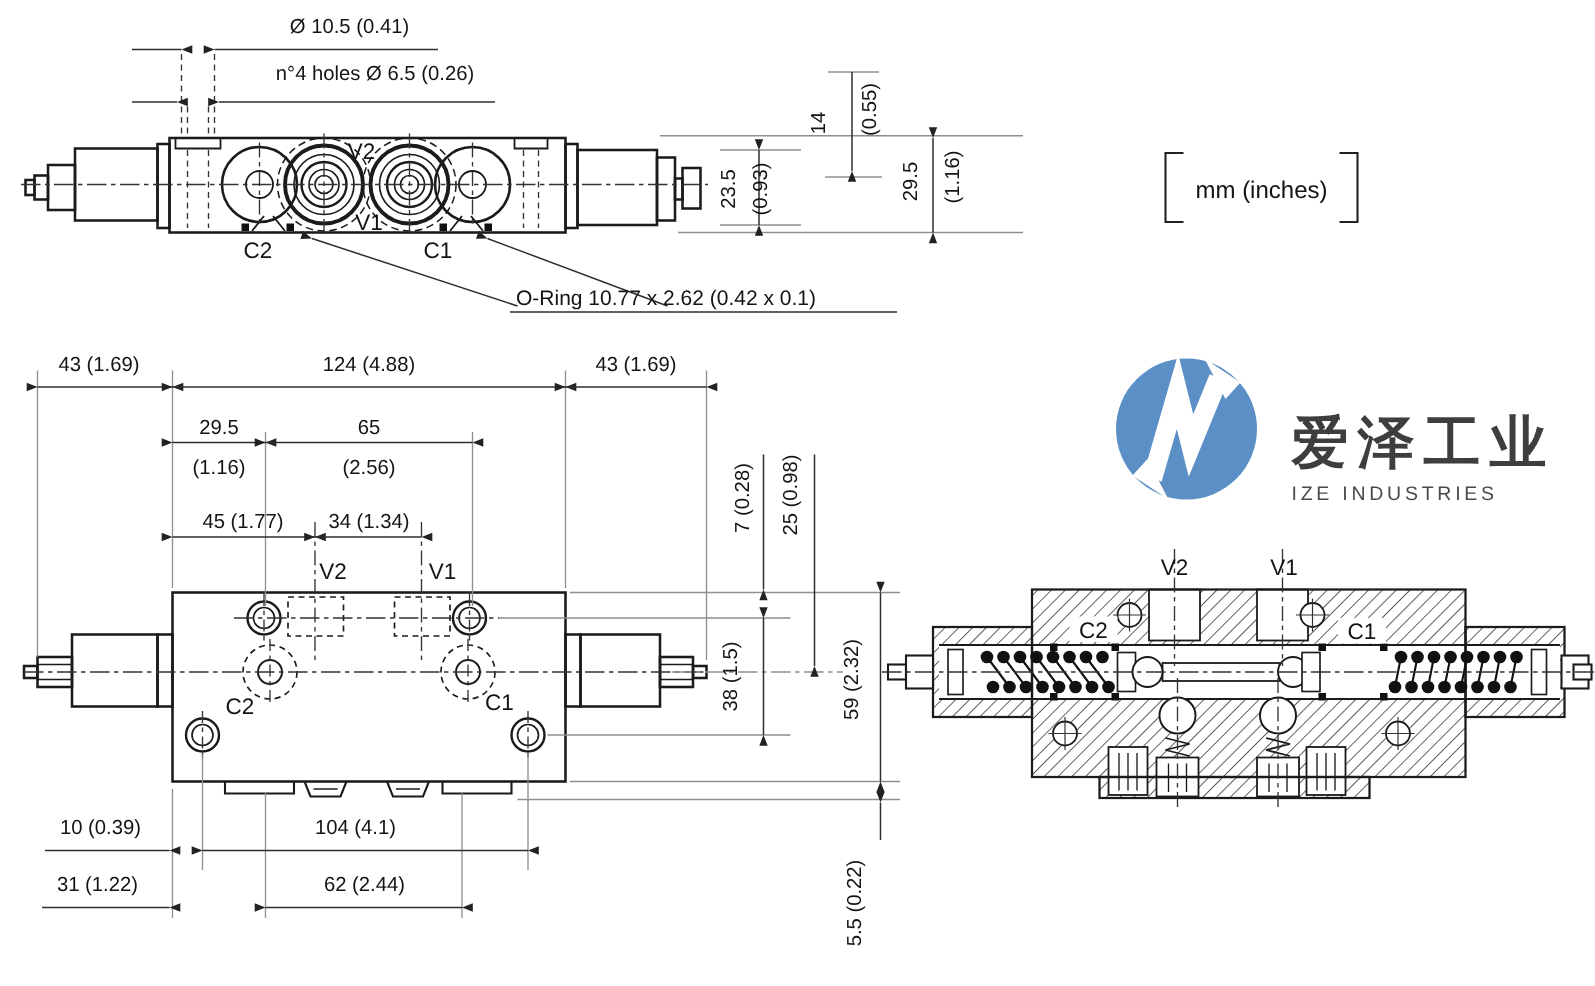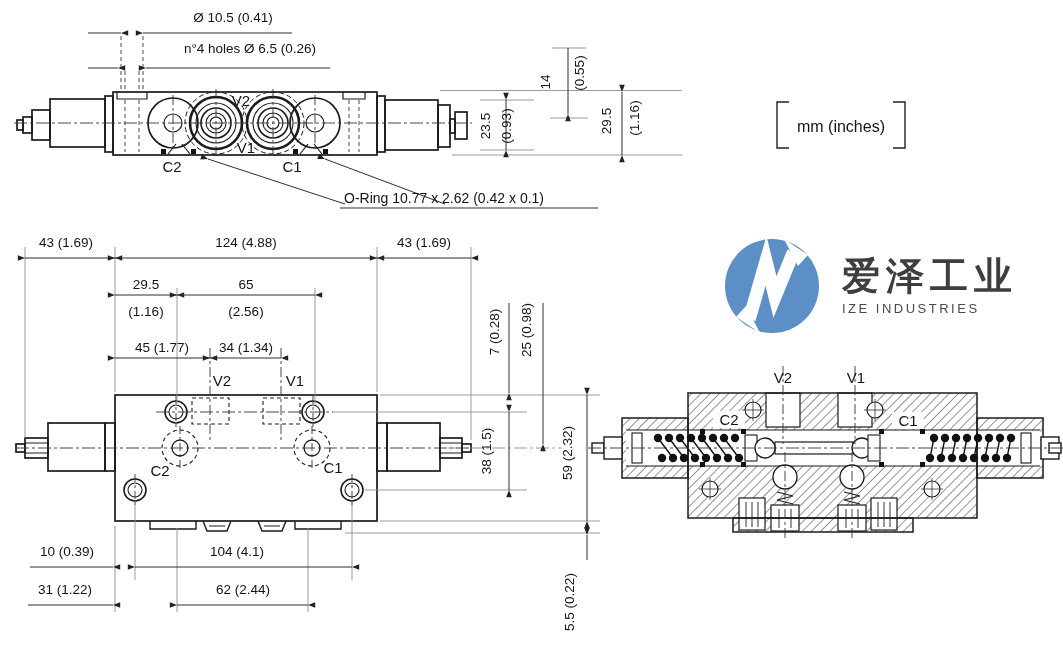--- a/index.html
+++ b/index.html
@@ -4,21 +4,21 @@
 <style>
   html,body{margin:0;padding:0;background:#fff;}
   #stage{position:relative;width:1063px;height:657px;background:#fff;overflow:hidden;
          font-family:"Liberation Sans",sans-serif;}
   #draw{position:absolute;left:0;top:0;}
   text{fill:#141414;font-family:"Liberation Sans",sans-serif;}
   .dim{font-size:13.5px;}
   .port{font-size:15px;}
   .units{font-size:16px;}
   .oring{font-size:14px;}
-  #logo{position:absolute;left:722px;top:236px;display:flex;align-items:center;}
+  #logo{position:absolute;left:741px;top:236px;display:flex;align-items:flex-end;}
   #logo .txt{margin-left:20px;}
   #logo .cn{font-size:38px;font-weight:bold;color:#3e3e3e;letter-spacing:6px;line-height:1.1;}
   #logo .en{font-size:13px;color:#4a4a4a;letter-spacing:2.5px;margin-top:3px;}
 </style>
 </head>
 <body>
 
 <div id="stage">
 <svg id="draw" width="1063" height="657" viewBox="0 0 1063 657">
   <defs>

